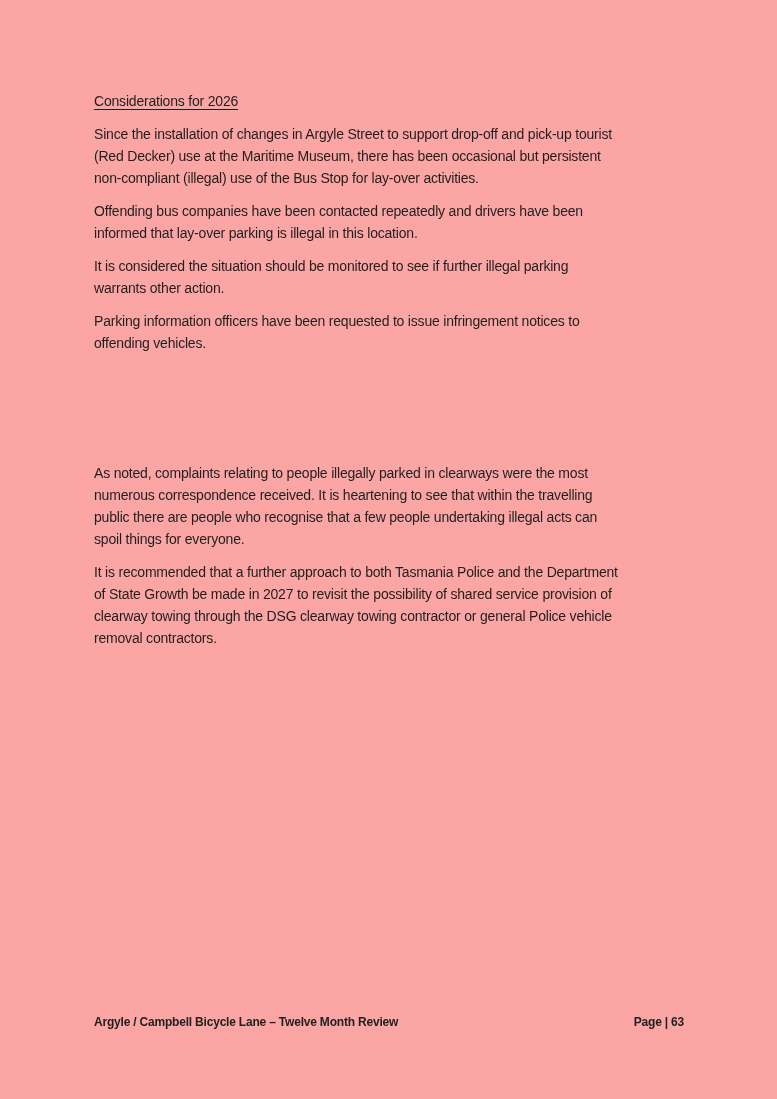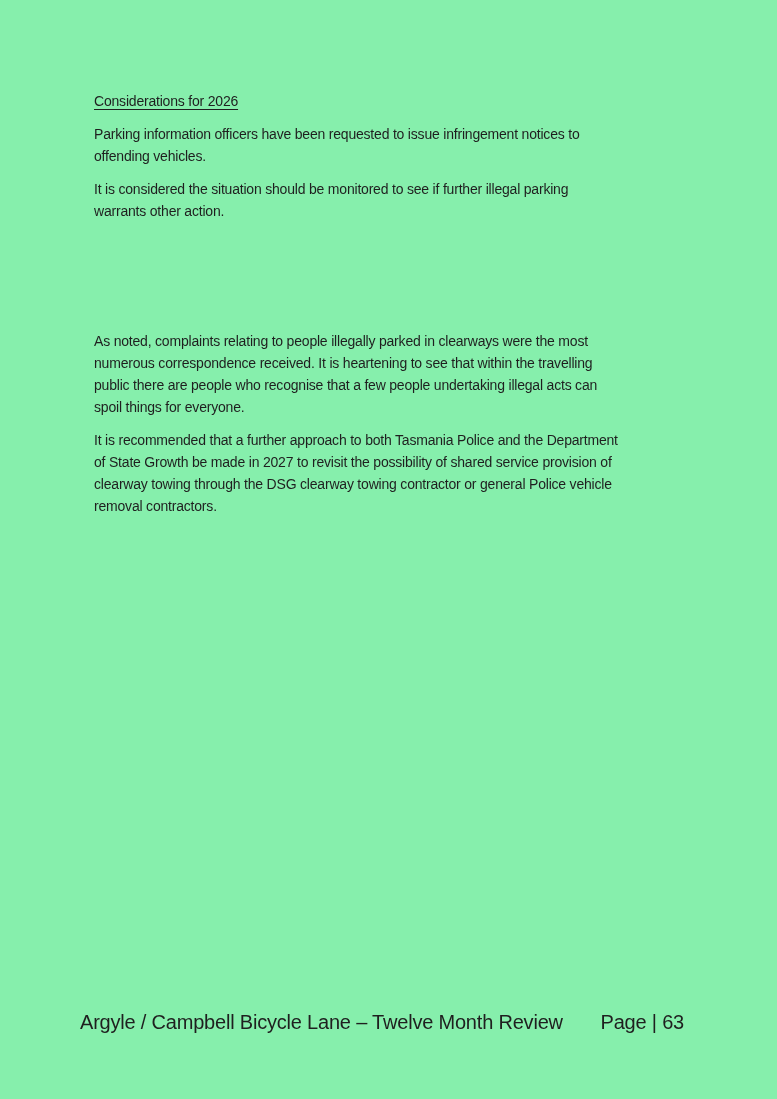--- a/index.html
+++ b/index.html
@@ -5,21 +5,21 @@
     * { box-sizing: border-box; }
     html, body {
       margin: 0;
       padding: 0;
       background: #ffffff;
     }
     .page {
       position: relative;
       width: 777px;
       height: 1099px;
-      background: #86efac;
+      background: #fca5a5;
       font-family: "Liberation Sans", sans-serif;
       color: #1f1f1f;
       overflow: hidden;
     }
     .content {
       position: absolute;
       left: 94px;
       top: 90px;
       width: 614px;
     }
@@ -38,48 +38,54 @@
       line-height: 22px;
       letter-spacing: -0.2px;
       margin: 0 0 11px 0;
       white-space: pre-line;
     }
     .section-gap {
       height: 97px;
     }
     .footer {
       position: absolute;
-      left: 80px;
+      left: 94px;
       right: 93px;
       top: 1011px;
       display: flex;
       justify-content: space-between;
       align-items: baseline;
-      font-size: 20px;
+      font-size: 12px;
       line-height: 22px;
       letter-spacing: -0.2px;
+      font-weight: bold;
     }
   </style>
 </head>
 <body>
 
 <div class="page">
 
   <div class="content">
 
     <div class="doc-heading">Considerations for 2026</div>
 
 
+    <p class="doc-para">Since the installation of changes in Argyle Street to support drop-off and pick-up tourist
+(Red Decker) use at the Maritime Museum, there has been occasional but persistent
+non-compliant (illegal) use of the Bus Stop for lay-over activities.</p>
 
+    <p class="doc-para">Offending bus companies have been contacted repeatedly and drivers have been
+informed that lay-over parking is illegal in this location.</p>
+
+    <p class="doc-para">It is considered the situation should be monitored to see if further illegal parking
+warrants other action.</p>
 
     <p class="doc-para">Parking information officers have been requested to issue infringement notices to
 offending vehicles.</p>
-
-    <p class="doc-para">It is considered the situation should be monitored to see if further illegal parking
-warrants other action.</p>
 
     <div class="section-gap"></div>
 
 
     <p class="doc-para">As noted, complaints relating to people illegally parked in clearways were the most
 numerous correspondence received. It is heartening to see that within the travelling
 public there are people who recognise that a few people undertaking illegal acts can
 spoil things for everyone.</p>
 
 

